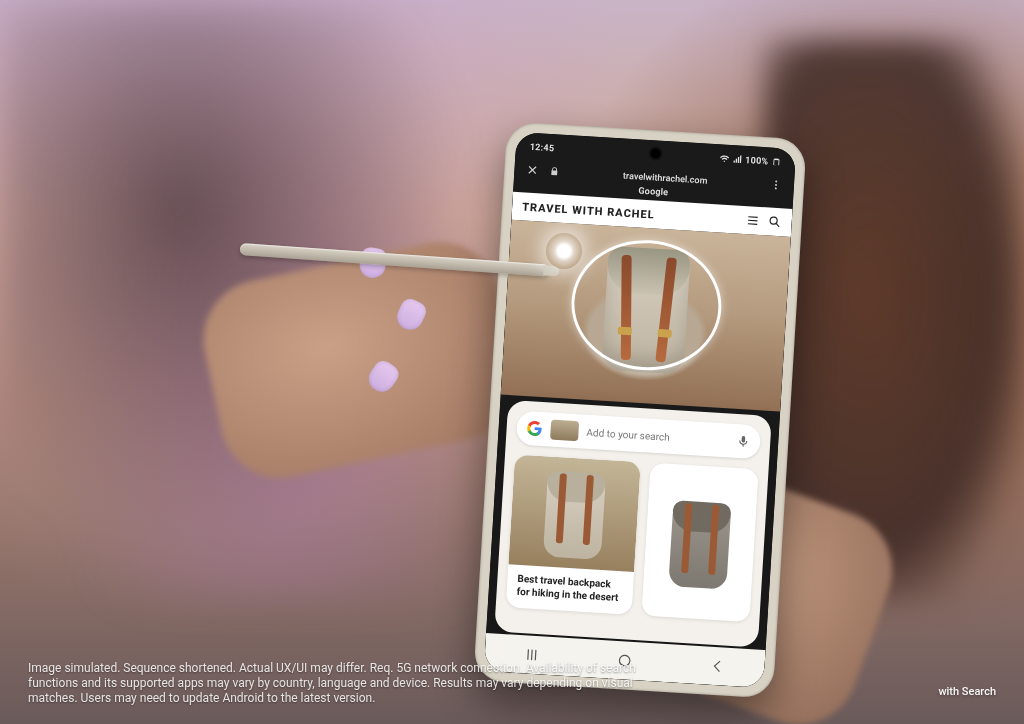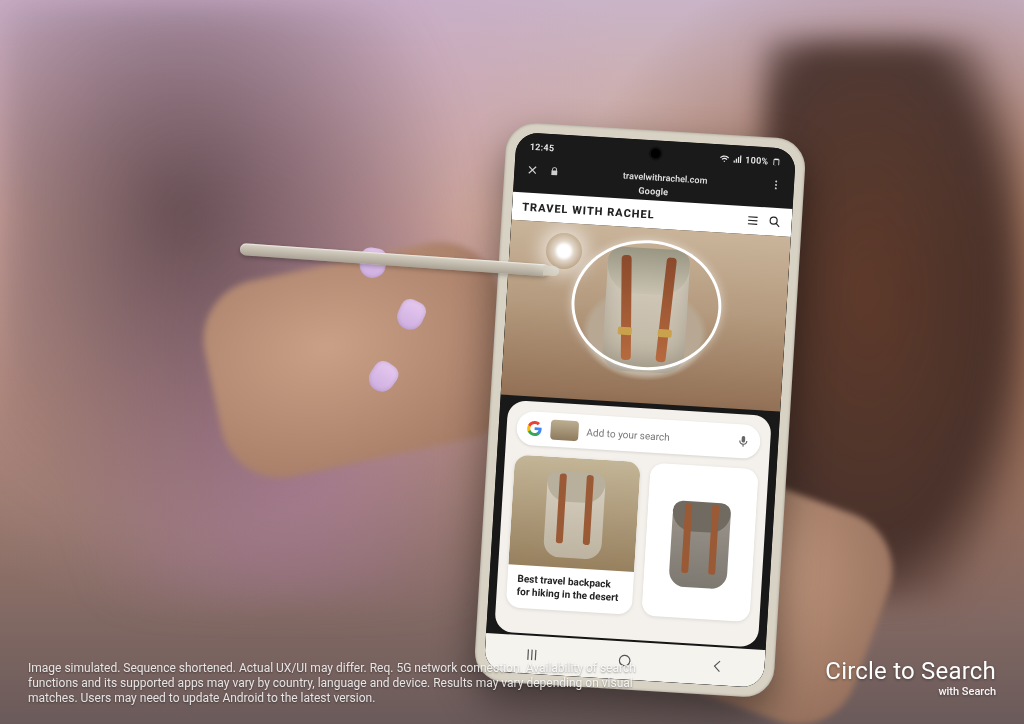--- a/index.html
+++ b/index.html
@@ -291,18 +291,17 @@
             </svg>
         </span>
       </div>
     </div>
   </div>
 
   <div class="stylus"></div>
   <div class="stylus-tip-glow"></div>
 
   <div class="brand">
-    <div class="l1">Circle to Search</div>
     <div class="l2">with Search</div>
   </div>
 
   <div class="disclaimer">Image simulated. Sequence shortened. Actual UX/UI may differ. Req. 5G network connection. Availability of search functions and its supported apps may vary by country, language and device. Results may vary depending on visual matches. Users may need to update Android to the latest version.</div>
 </div>
 
 </body></html>

